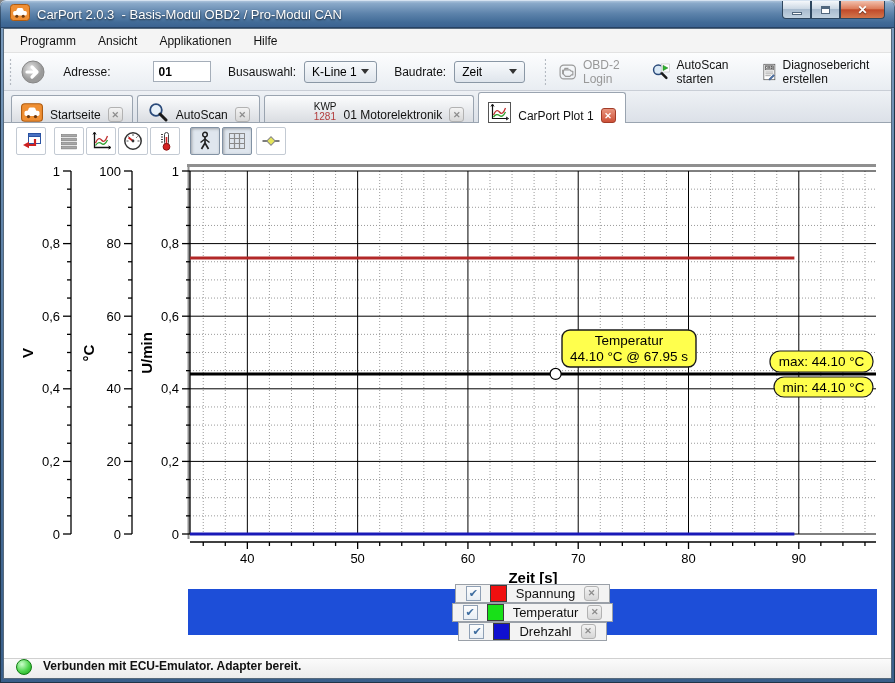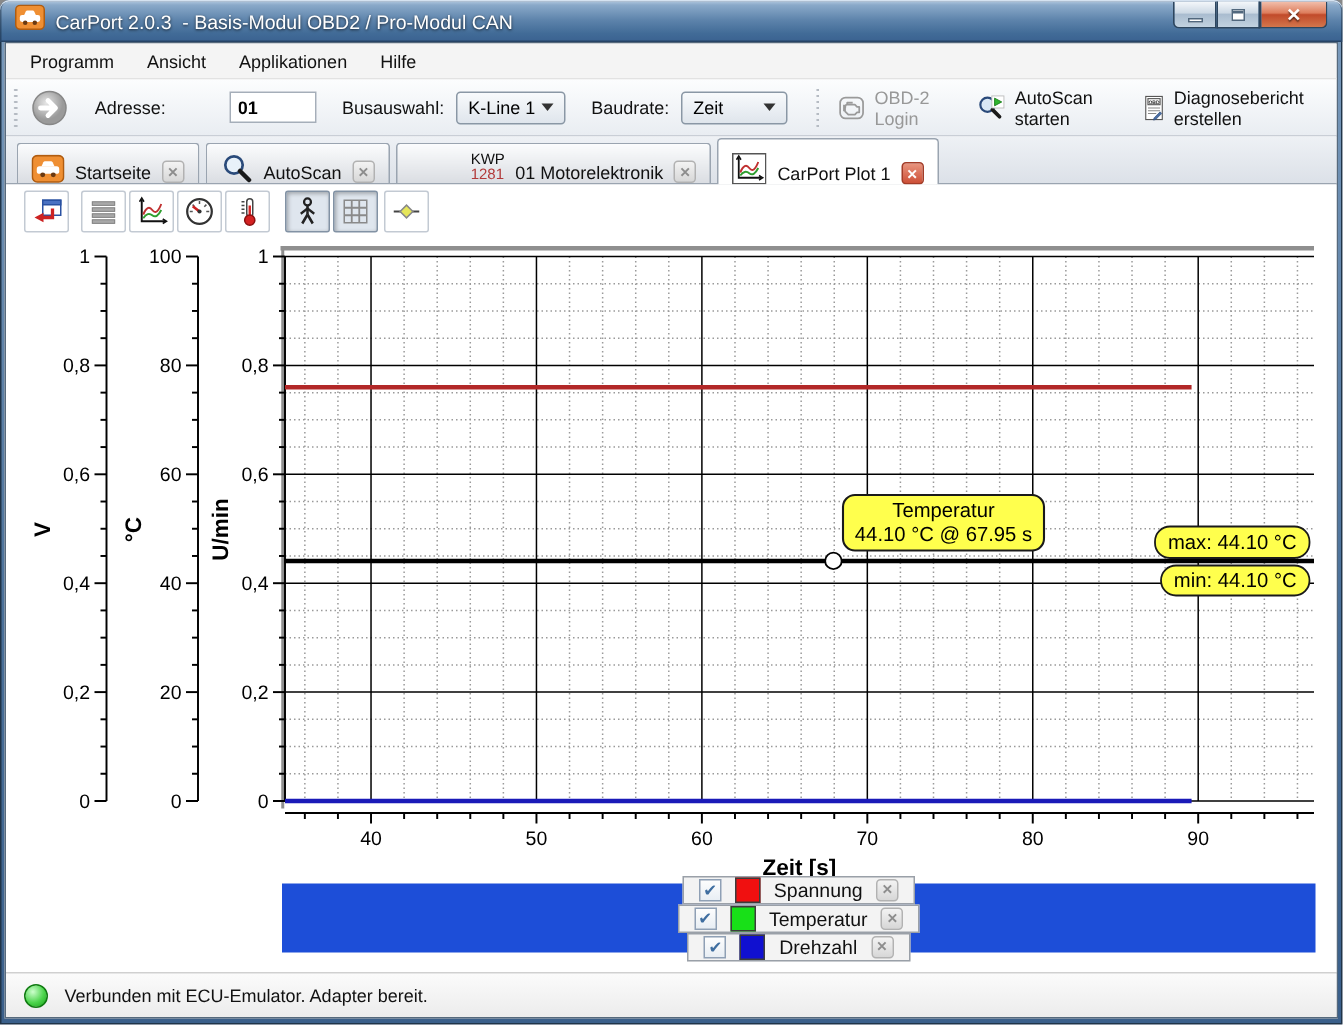--- a/index.html
+++ b/index.html
@@ -77,22 +77,22 @@
 
   .legend-strip { position: absolute; left: 184px; top: 466px; width: 689px; height: 46px;
     background: #1d4ed8; display: flex; align-items: center; justify-content: center; gap: 0; flex-direction: column; }
   .legend-item { height: 36px; border: 1px solid #9aa0a8; background: #f3f3f3;
     display: flex; align-items: center; gap: 9px; padding: 0 10px; font-size: 13px; color: #111; }
   .cb { width: 15px; height: 15px; border: 1px solid #8fa0b5;
     background: linear-gradient(#fdfdfd,#e8eef4); display: flex; align-items: center; justify-content: center; }
   .cb::after { content: "✔"; font-size: 11px; color: #3f6ea0; }
   .swatch { width: 17px; height: 17px; border: 1px solid #3c3c3c; }
 
-  .statusbar { height: 30px; background: linear-gradient(#fbfbfb,#ececec);
-    border-top: 1px solid #d0d0d0; display: flex; align-items: center; gap: 11px; padding: 0 12px; }
+  .statusbar { height: 20px; background: linear-gradient(#fbfbfb,#ececec);
+    border-top: 1px solid #d0d0d0; display: flex; align-items: flex-start; gap: 11px; padding: 0 12px; font-weight: bold; }
   .led { width: 16px; height: 16px; border-radius: 50%;
     background: radial-gradient(circle at 35% 30%,#ccffcc,#4cd44c 55%,#17a017);
     border: 1px solid #0f7a10; }
   .status-text { font-size: 12px; color: #111; }
 </style>
 </head>
 <body>
 
 <div class="window">
 

